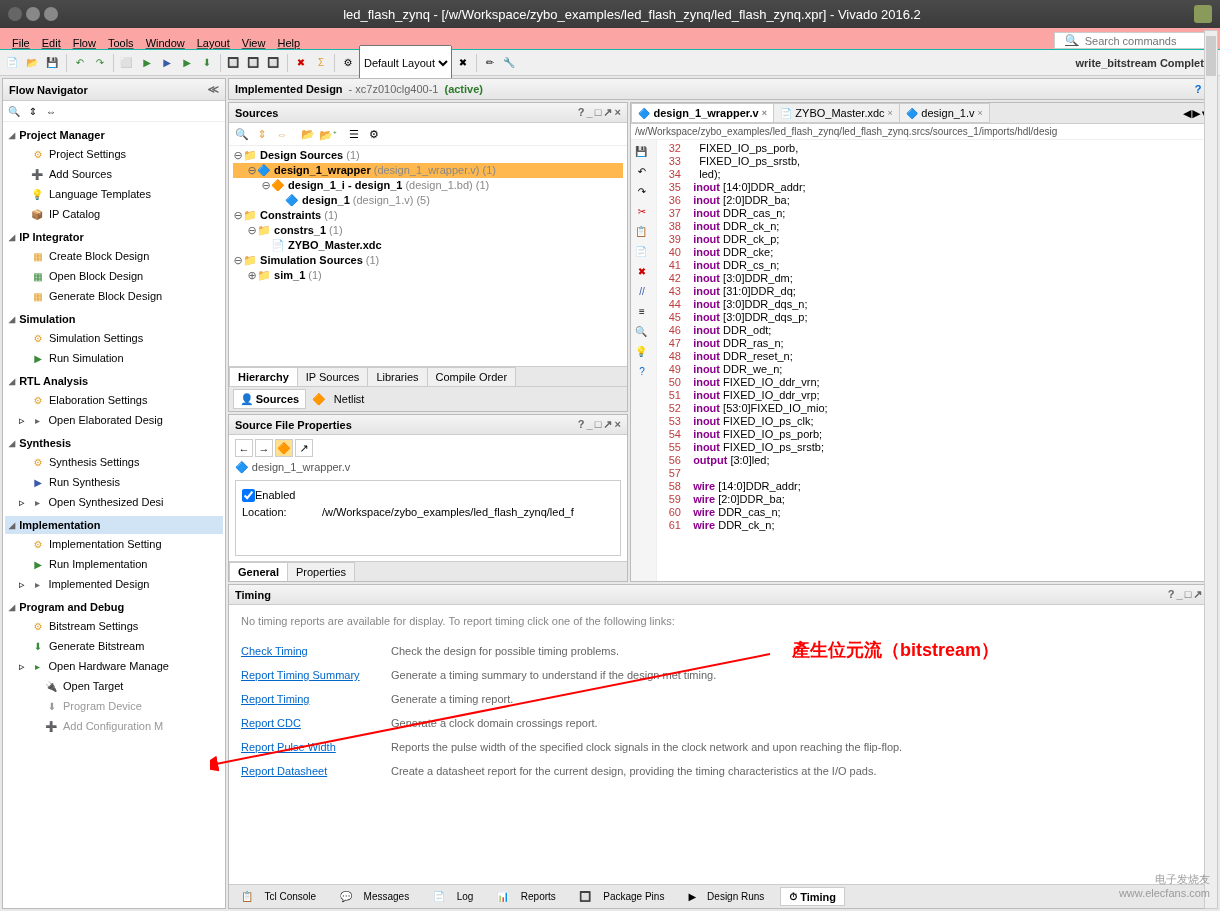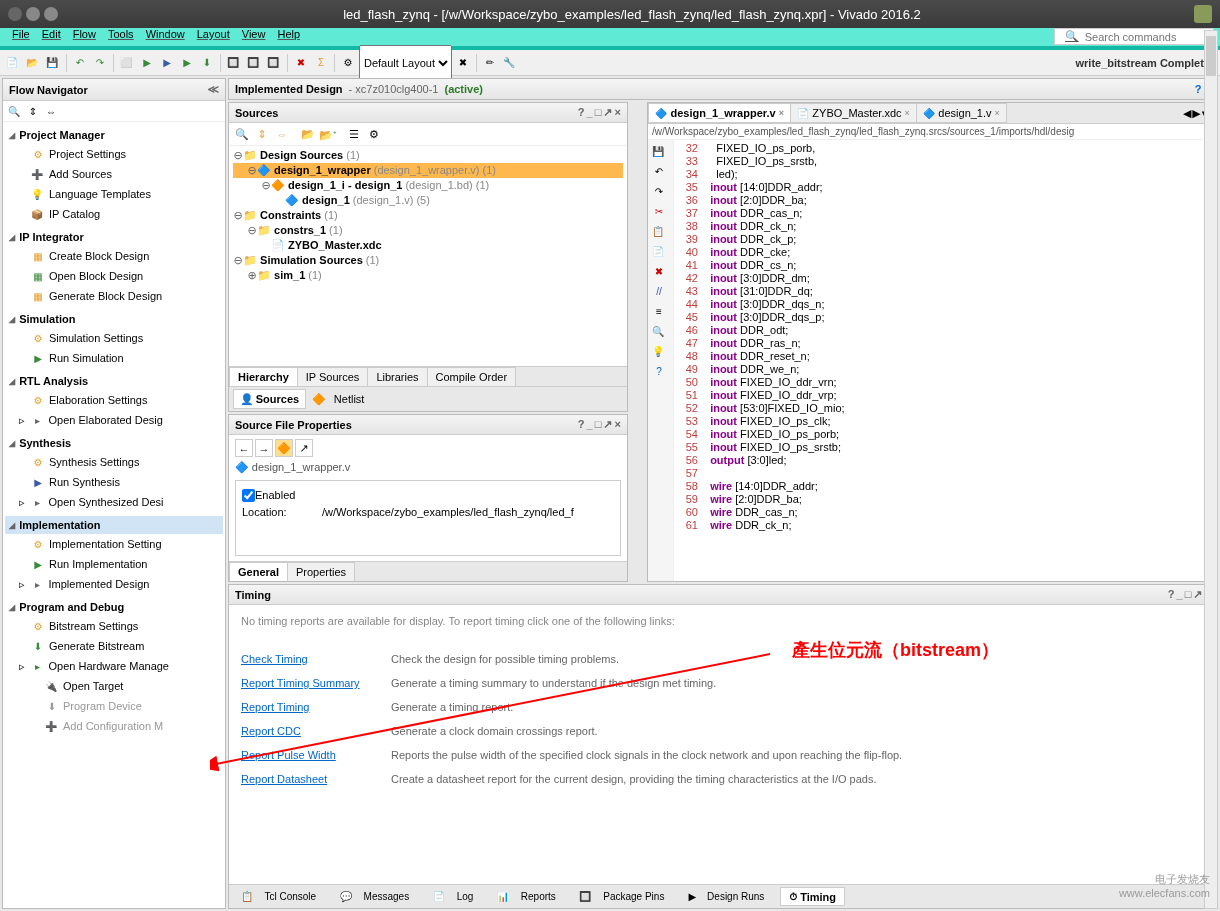--- a/index.html
+++ b/index.html
@@ -2,21 +2,21 @@
 <html><head>
 <meta charset="utf-8">
 <style>
 *{margin:0;padding:0;box-sizing:border-box;font-family:Arial,sans-serif;font-size:11px}
 body{width:1220px;height:911px;position:relative;background:#e8e8e8;overflow:hidden}
 .titlebar{height:28px;background:linear-gradient(#4a4a4a,#3a3a3a);display:flex;align-items:center;color:#fff;padding:0 8px}
 .titlebar .wincontrols{display:flex;gap:4px;margin-right:12px}
 .titlebar .wincontrols span{width:14px;height:14px;border-radius:50%;background:#888;display:inline-block}
 .titlebar .title{flex:1;text-align:center;font-size:13px}
 .titlebar .logo{width:18px;height:18px;background:#8a9a5b;border-radius:3px}
-.menubar{height:22px;background:#5eead4;display:flex;align-items:flex-start;padding:0 6px;border-bottom:4px solid #14b8a6}
+.menubar{height:22px;background:#fca5a5;display:flex;align-items:flex-end;padding:0 6px;border-bottom:1px solid #14b8a6}
 .menubar span{padding:0 6px;text-decoration:underline;text-decoration-color:#555;cursor:default}
 .search-cmd{margin-left:auto;display:flex;align-items:center;border:1px solid #ccc;padding:1px 4px;background:#fff;width:160px}
 .search-cmd input{border:none;outline:none;font-size:11px;width:130px}
 .toolbar{height:26px;background:#f0f0f0;border-bottom:1px solid #ccc;display:flex;align-items:center;padding:0 4px;gap:2px}
 .toolbar .tbtn{width:18px;height:18px;border:1px solid transparent;display:flex;align-items:center;justify-content:center;font-size:10px}
 .toolbar .sep{width:1px;height:18px;background:#ccc;margin:0 2px}
 .toolbar select{font-size:11px;height:36px}
 .toolbar .status{margin-left:auto;padding-right:6px;font-weight:bold;color:#333}
 .main{display:flex;height:835px}
 .flownav{width:224px;background:#fff;border:1px solid #bbb;margin:2px;display:flex;flex-direction:column}
@@ -30,21 +30,21 @@
 .navgroup.hl .ghdr{background:#d0e4f5}
 .navitem{padding:3px 4px 3px 26px;display:flex;align-items:center;gap:4px;white-space:nowrap}
 .navitem .icn{width:14px;height:14px;display:inline-flex;align-items:center;justify-content:center;font-size:10px}
 .navitem.disabled{color:#999}
 .navitem.sub{padding-left:40px}
 .center{flex:1;display:flex;flex-direction:column;margin:2px 2px 2px 0;gap:2px}
 .impldesign{background:linear-gradient(#f5f5f5,#e5e5e5);border:1px solid #bbb;padding:4px 6px;font-weight:bold;display:flex;align-items:center;gap:6px}
 .impldesign .part{font-weight:normal;color:#666}
 .impldesign .active{color:#2a7a2a}
 .impldesign .help{margin-left:auto;color:#0066cc}
-.midrow{display:flex;gap:19px;height:480px}
+.midrow{display:flex;gap:2px;height:480px}
 .srcpanel{width:400px;border:1px solid #bbb;background:#fff;display:flex;flex-direction:column}
 .panelhdr{background:linear-gradient(#f5f5f5,#e5e5e5);padding:3px 6px;display:flex;align-items:center;font-weight:bold;border-bottom:1px solid #ccc}
 .panelhdr .ctrls{margin-left:auto;display:flex;gap:2px;font-size:10px;color:#666}
 .panelhdr .ctrls span{cursor:default}
 .srctb{padding:2px 4px;display:flex;gap:2px;border-bottom:1px solid #eee}
 .srctb span{width:18px;height:18px;display:inline-flex;align-items:center;justify-content:center;font-size:11px}
 .srctree{flex:1;overflow:auto;padding:2px 4px;font-size:11px}
 .treenode{padding:1px 0;white-space:nowrap}
 .treenode .exp{display:inline-block;width:10px;text-align:center;color:#666}
 .treenode .icn{display:inline-block;width:14px}
@@ -77,21 +77,21 @@
 .edbody{flex:1;display:flex;overflow:hidden}
 .edgutter{width:26px;background:#f5f5f5;border-right:1px solid #eee;display:flex;flex-direction:column;padding:2px;gap:2px}
 .edgutter span{width:18px;height:18px;font-size:10px;display:inline-flex;align-items:center;justify-content:center}
 .codearea{flex:1;overflow:auto;font-family:Consolas,monospace;font-size:11px;line-height:13px;padding:2px 0}
 .codeline{display:flex}
 .codeline .ln{width:30px;text-align:right;color:#c04040;padding-right:6px;user-select:none}
 .codeline .txt{white-space:pre}
 .kw{color:#8b008b;font-weight:bold}
 .timing{border:1px solid #bbb;background:#fff;flex:1;display:flex;flex-direction:column;min-height:0}
 .timingbody{flex:1;padding:10px 12px;overflow:auto;position:relative}
-.timingbody .msg{color:#888;margin-bottom:20px}
+.timingbody .msg{color:#888;margin-bottom:12px}
 .tlink{color:#0066cc;text-decoration:underline;display:inline-block;width:150px;vertical-align:top}
 .trow{padding:6px 0;display:flex}
 .tdesc{color:#666}
 .btmtabs{display:flex;background:#e8e8e8;border-top:1px solid #ccc;padding:2px 4px}
 .btmtabs span{padding:2px 8px;display:flex;align-items:center;gap:3px;font-size:10px}
 .btmtabs span.active{background:#fff;border:1px solid #ccc;font-weight:bold}
 .annot{position:absolute;color:#ff0000;font-size:18px;font-weight:bold;pointer-events:none}
 .arrow{position:absolute;pointer-events:none}
 .watermark{position:absolute;bottom:12px;right:10px;color:#888;font-size:10px;opacity:.8;text-align:right}
 .scrollbar{position:absolute;right:2px;top:30px;bottom:2px;width:14px;background:#eee;border:1px solid #ccc}

